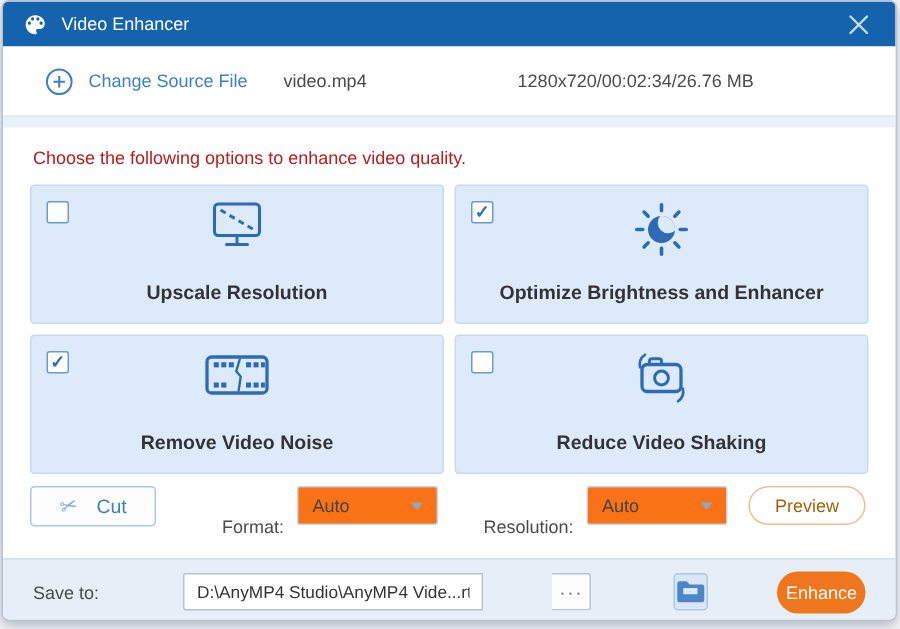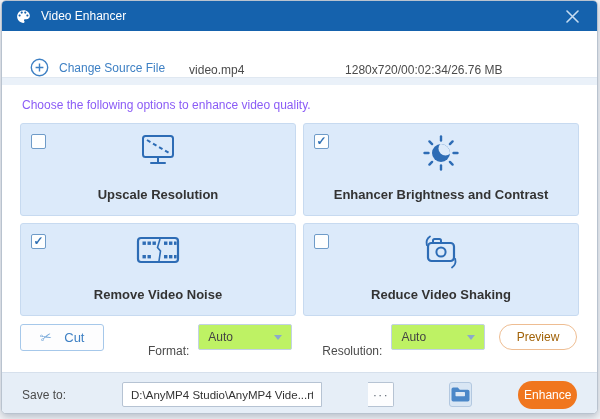--- a/index.html
+++ b/index.html
@@ -8,28 +8,28 @@
     position:absolute; left:1px; top:0; width:597px; height:414px;
     background:#fff; border:1px solid #b9c3cf; border-radius:5px;
     box-shadow:0 3px 8px rgba(60,80,110,.35); overflow:hidden;
     display:flex; flex-direction:column;
   }
   
   .titlebar { height:30px; background:#1562ad; display:flex; align-items:center; padding:0 13px; flex:0 0 auto; }
   .titlebar-title { color:#fff; font-size:12px; margin-left:9px; }
   .close-btn { margin-left:auto; width:24px; height:24px; display:flex; align-items:center; justify-content:center; cursor:pointer; }
   
-  .source-row { height:46px; display:flex; align-items:flex-end; background:#fff; flex:0 0 auto; }
+  .source-row { height:46px; display:flex; align-items:center; background:#fff; flex:0 0 auto; }
   .change-source { display:flex; align-items:center; margin-left:28px; color:#3e80c4; font-size:12px; gap:10px; cursor:pointer; }
   .filename { margin-left:24px; color:#4b4b4b; font-size:12px; width:120px; }
   .fileinfo { margin-left:36px; color:#4b4b4b; font-size:12px; }
   .divider-band { height:8px; background:#eaf1f9; border-top:1px solid #e0e8f1; flex:0 0 auto; }
   
   .content { flex:1; padding:0 18px; display:flex; flex-direction:column; }
-  .instruction { font-size:12px; color:#8b5cf6; padding:13px 2px 11px; }
+  .instruction { font-size:12px; color:#b91c1c; padding:13px 2px 11px; }
   .grid { display:grid; grid-template-columns:1fr 1fr; gap:7px; }
   .card {
     position:relative; height:93px; background:#dceafa; border:1px solid #c7daf0; border-radius:3px;
     display:flex; flex-direction:column; align-items:center; justify-content:flex-end;
     padding-bottom:13px; cursor:pointer;
   }
   .card-icon { position:absolute; top:9px; left:0; right:0; display:flex; justify-content:center; }
   .card-label { font-size:13px; font-weight:bold; color:#333; }
   .checkbox {
     position:absolute; left:10px; top:10px; width:15px; height:15px;
@@ -43,21 +43,21 @@
   .controls { display:flex; align-items:center; margin-top:auto; margin-bottom:14px; }
   .cut-btn {
     width:84px; height:27px; border:1px solid #a6c8ea; border-radius:3px; background:#fdfdfe;
     color:#3e80c4; font-size:13px; display:flex; align-items:center; justify-content:center; gap:13px; cursor:pointer;
   }
   .scissors { color:#78a9da; font-size:14px; display:inline-block; transform:rotate(-15deg); }
   .ctl-label { font-size:12px; color:#4b4b4b;margin-top:28px; }
   .lbl-format { margin-left:44px; }
   .lbl-resolution { margin-left:30px; }
   .select {
-    width:94px; height:26px; margin-left:9px; background:#bef264; border:1px solid #c2d2e5; border-radius:2px;
+    width:94px; height:26px; margin-left:9px; background:#f97316; border:1px solid #c2d2e5; border-radius:2px;
     display:flex; align-items:center; padding:0 9px; font-size:12px; color:#444; position:relative; cursor:pointer;text-align:center;
   }
   .select .arrow {
     position:absolute; right:9px; top:10px; width:0; height:0;
     border-left:4.5px solid transparent; border-right:4.5px solid transparent; border-top:5.5px solid #8ba9cb;
   }
   .preview-btn {
     margin-left:auto; margin-right:2px; width:78px; height:26px; border:1px solid #eebd92; border-radius:13px;
     background:transparent; color:#a16207; font-size:12px; display:flex; align-items:center; justify-content:center; cursor:pointer;
   }
@@ -152,21 +152,21 @@
               <line x1="32.5" y1="20" x2="36.5" y2="20"></line>
               <line x1="8.4" y1="8.4" x2="11.1" y2="11.1"></line>
               <line x1="28.9" y1="28.9" x2="31.6" y2="31.6"></line>
               <line x1="8.4" y1="31.6" x2="11.1" y2="28.9"></line>
               <line x1="28.9" y1="11.1" x2="31.6" y2="8.4"></line>
             </g>
             <circle cx="20" cy="20" r="9" fill="#2d6cb5"></circle>
             <circle cx="24.5" cy="15.5" r="7" fill="#dceafa" clip-path="url(#sunclip)"></circle>
           </svg>
         </span>
-        <span class="card-label">Enhancer Brightness and Contrast</span>
+        <span class="card-label">Optimize Brightness and Enhancer</span>
       </div>
 
       <div class="card">
         <span class="checkbox checked"></span>
         <span class="card-icon">
           <svg width="46" height="34" viewBox="0 0 46 34">
             <rect x="3" y="5" width="40" height="24" rx="3" fill="none" stroke="#2d6cb5" stroke-width="2.2"></rect>
             <path d="M25 6 l-2.5 8.5 3 3.5 -1.5 10" fill="none" stroke="#2d6cb5" stroke-width="1.6"></path>
             <g fill="#2d6cb5">
               <rect x="7.5" y="8.5" width="3.4" height="3.4"></rect>

